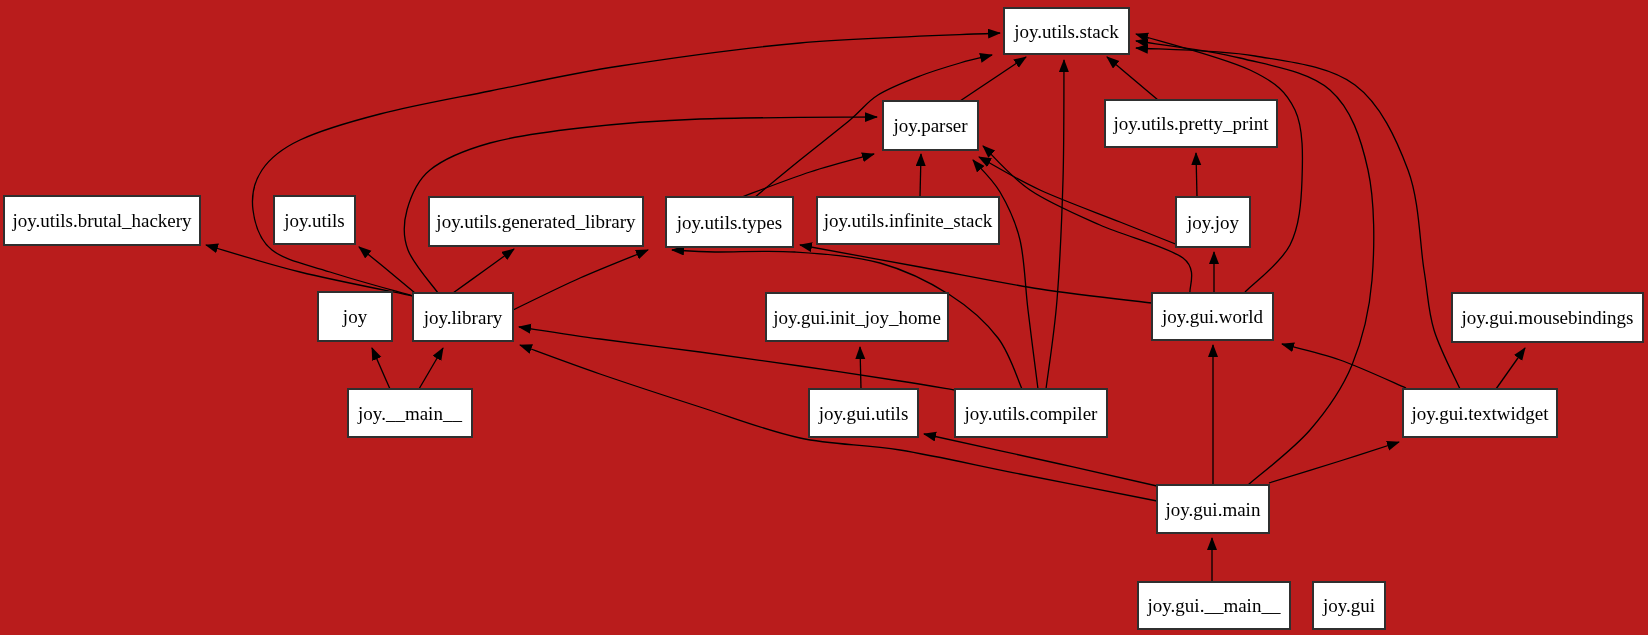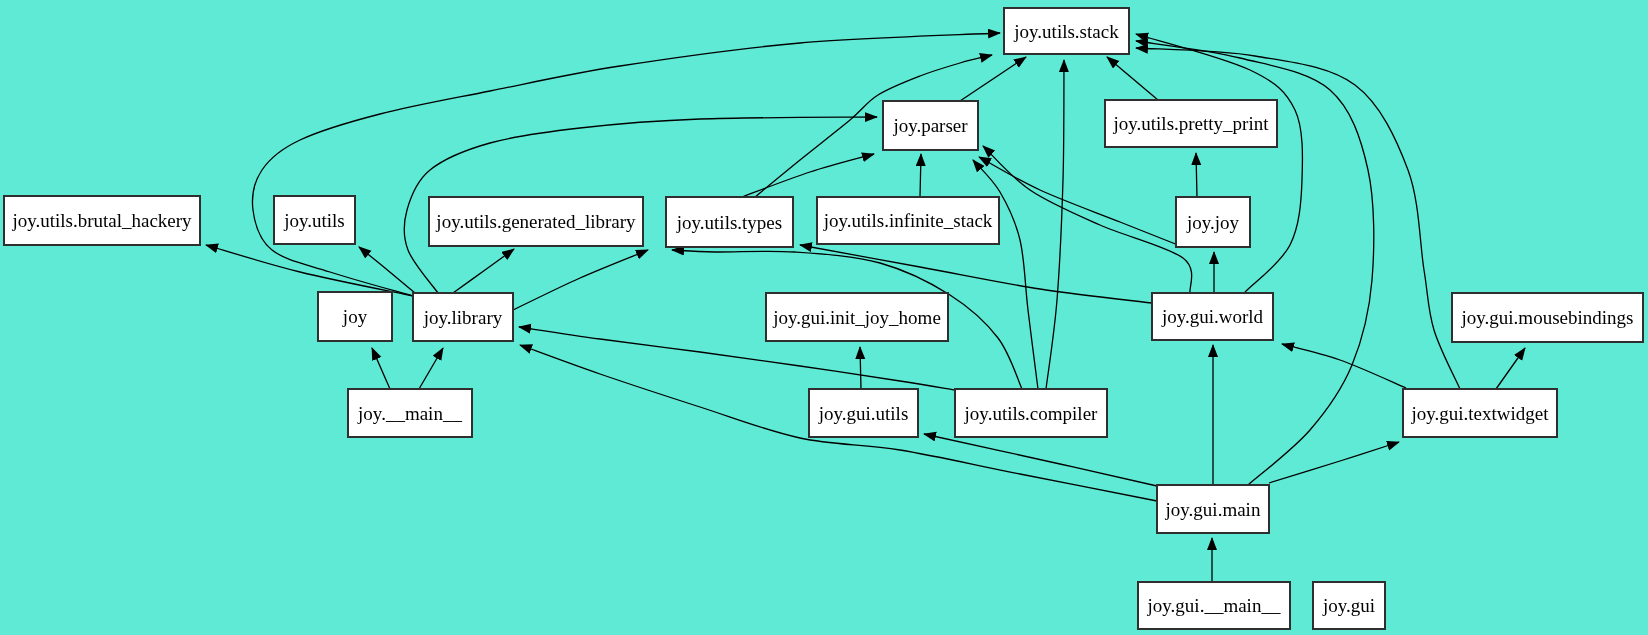--- a/index.html
+++ b/index.html
@@ -4,21 +4,21 @@
 <style>
   html, body {
     margin: 0;
     padding: 0;
     background: #ffffff;
   }
   .stage {
     position: relative;
     width: 1648px;
     height: 635px;
-    background: #5eead4;
+    background: #b91c1c;
     overflow: hidden;
   }
   svg text {
     font-family: "Liberation Serif", "DejaVu Serif", serif;
     font-size: 19px;
     fill: #000000;
   }
   .node-box {
     fill: #ffffff;
     stroke: #2f2f2f;

